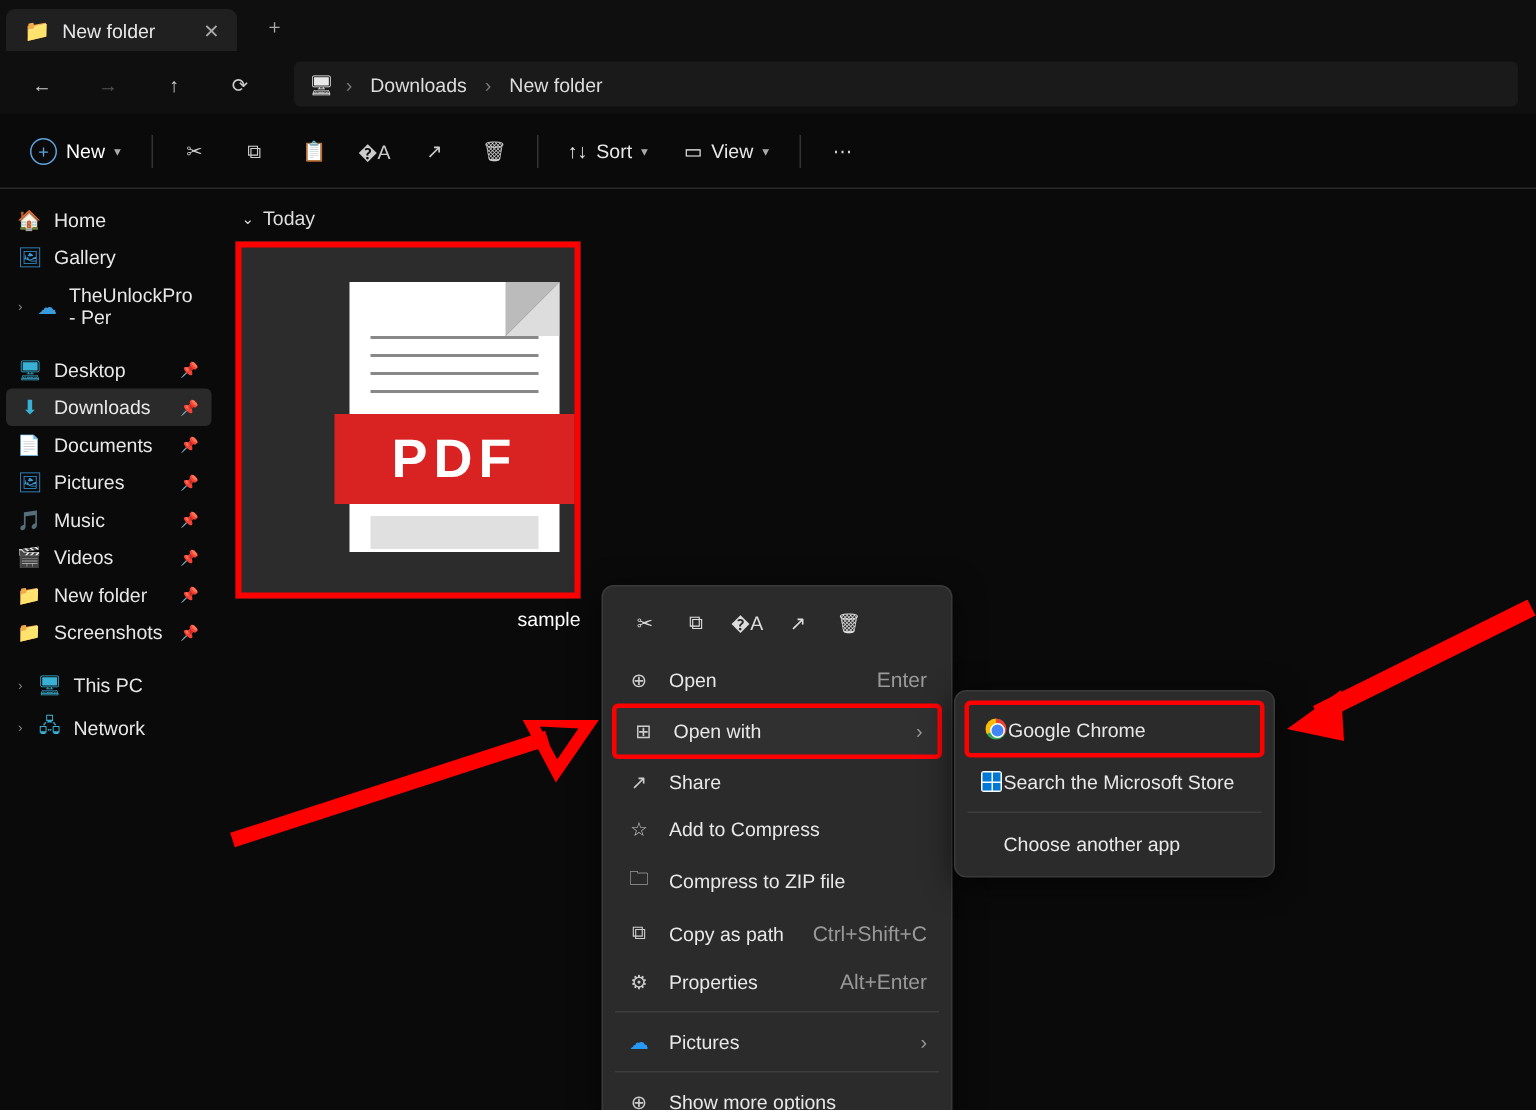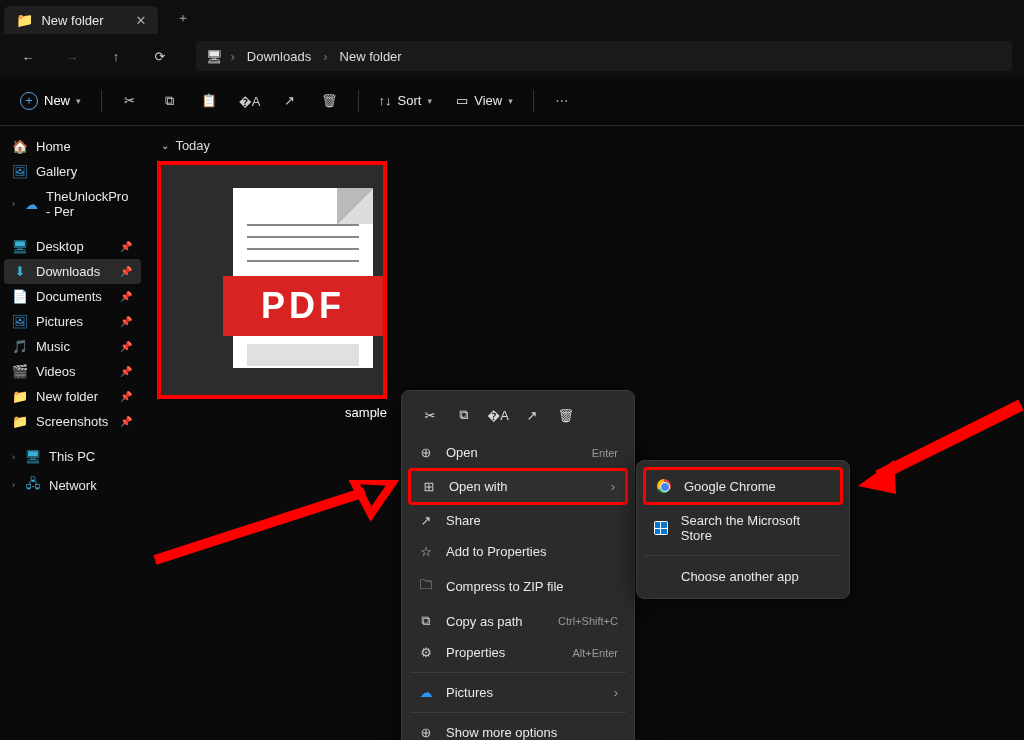--- a/index.html
+++ b/index.html
@@ -55,27 +55,27 @@
 .pdf-bottom { position: absolute; bottom: 14px; left: 24px; right: 24px; height: 22px; background: #e0e0e0; }
 .file-name { text-align: right; padding: 6px 0; color: #fff; }
 
 
 .ctx-menu { position: absolute; top: 390px; left: 401px; width: 234px; background: #2b2b2b; border-radius: 8px; box-shadow: 0 4px 20px rgba(0,0,0,.6); padding: 6px; z-index: 10; border: 1px solid #3a3a3a; }
 .ctx-iconrow { display: flex; gap: 2px; padding: 4px 6px 8px; }
 .ctx-ic { width: 32px; height: 28px; display: flex; align-items: center; justify-content: center; color: #ddd; cursor: pointer; border-radius: 4px; }
 .ctx-item { display: flex; align-items: center; gap: 12px; padding: 8px 10px; border-radius: 4px; cursor: pointer; }
 .ctx-item.highlight { border: 3px solid #f00; background: #303030; }
 .ctx-item .ic { width: 16px; display: flex; justify-content: center; color: #ccc; }
-.ctx-item .shortcut { margin-left: auto; color: #999; font-size: 11px; }
+.ctx-item .shortcut { margin-left: auto; color: #999; font-size: 14px; }
 .ctx-item .sub { margin-left: auto; color: #999; }
 .ctx-sep { height: 1px; background: #3d3d3d; margin: 4px 2px; }
 
 
 .sub-menu { position: absolute; top: 460px; left: 636px; width: 214px; background: #2b2b2b; border-radius: 8px; box-shadow: 0 4px 20px rgba(0,0,0,.6); padding: 6px; z-index: 11; border: 1px solid #3a3a3a; }
-.sub-item { display: flex; align-items: center; gap: 12px; padding: 8px 10px; border-radius: 4px; cursor: pointer; }
+.sub-item { display: flex; align-items: center; padding: 8px 10px; border-radius: 4px; cursor: pointer; }
 .sub-item.highlight { border: 3px solid #f00; }
 .sub-item .ic { width: 16px; height: 16px; display: flex; align-items: center; justify-content: center; }
 .sub-sep { height: 1px; background: #3d3d3d; margin: 4px 2px; }
 
 
 .arrow1 { position: absolute; top: 480px; left: 145px; z-index: 20; }
 .arrow2 { position: absolute; top: 400px; left: 856px; z-index: 20; }
 
 .chrome-dot { width:14px; height:14px; border-radius:50%; background: conic-gradient(#ea4335 0 120deg, #34a853 120deg 240deg, #fbbc05 240deg 360deg); position: relative; }
 .chrome-dot::after { content:''; position:absolute; top:3px; left:3px; width:8px; height:8px; border-radius:50%; background:#4285f4; border:1px solid #fff; }
@@ -248,21 +248,21 @@
         <span class="ic">⊞</span>
         <span>Open with</span>
         <span class="sub">›</span>
       </div>
       <div class="ctx-item">
         <span class="ic">↗</span>
         <span>Share</span>
       </div>
       <div class="ctx-item">
         <span class="ic">☆</span>
-        <span>Add to Properties</span>
+        <span>Add to Compress</span>
       </div>
       <div class="ctx-item">
         <span class="ic">🗀</span>
         <span>Compress to ZIP file</span>
       </div>
       <div class="ctx-item">
         <span class="ic">⧉</span>
         <span>Copy as path</span>
         <span class="shortcut">Ctrl+Shift+C</span>
       </div>

